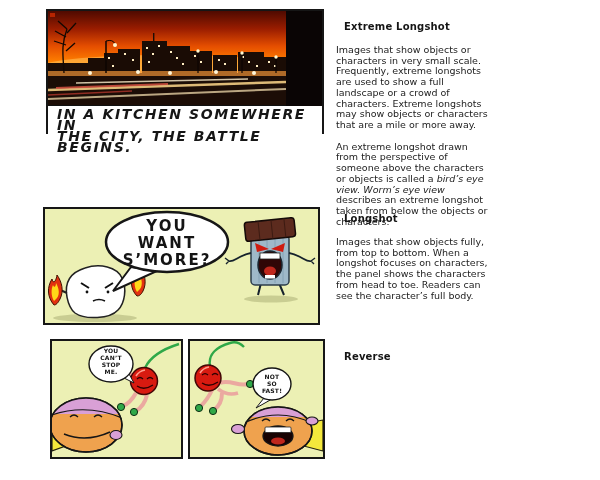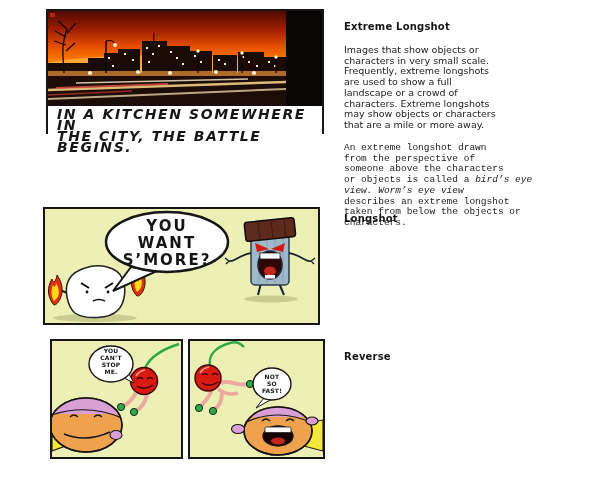--- a/index.html
+++ b/index.html
@@ -10,22 +10,22 @@
   .panel svg{display:block;}
   .photo-panel{left:46px;top:9px;width:278px;height:125px;background:#fff;}
   .caption{background:#fff;white-space:pre-line;color:var(--caption-text,#161616);
            font-style:italic;font-weight:bold;font-size:14px;line-height:11px;
            letter-spacing:1.6px;padding:3px 0 0 9px;}
   .smore-panel{left:43px;top:207px;width:277px;height:118px;background:var(--panel-yellow,#ecf0b4);}
   .reverse-panel-1{left:50px;top:339px;width:133px;height:120px;background:var(--panel-yellow,#ecf0b4);}
   .reverse-panel-2{left:188px;top:339px;width:137px;height:120px;background:var(--panel-yellow,#ecf0b4);}
   .txt{position:absolute;left:332px;width:245px;color:var(--body-text,#222);}
   .txt h3{margin:12px;font-size:10px;line-height:10.75px;letter-spacing:.2px;color:#151515;}
-  .txt p{margin:12px;font-size:9.5px;line-height:10.75px;white-space:pre-line;}
-  .txt p.gap{margin-top:10.75px;font-family:Liberation Mono, monospace;}
+  .txt p{margin:4px;font-size:9.5px;line-height:10.75px;white-space:pre-line;}
+  .txt p.gap{margin-top:10.75px;}
   .s1{top:10px;} .s2{top:202px;} .s3{top:340px;}
   svg text{font-family:"DejaVu Sans",sans-serif;font-weight:bold;fill:#141414;text-anchor:middle;}
   text.bub-lg{font-size:15px;letter-spacing:2px;}
   text.bub-sm{font-size:6px;letter-spacing:.2px;}
 </style>
 </head>
 <body>
 
 <div class="page">
 
@@ -274,19 +274,25 @@
 someone above the characters
 or objects is called a </span><i>bird’s eye
 view. Worm’s eye view</i><span>
 describes an extreme longshot
 taken from below the objects or
 characters.</span></p>
   </section>
 
   <section class="txt s2">
     <h3>Longshot</h3>
+    <p>Images that show objects fully,
+from top to bottom. When a
+longshot focuses on characters,
+the panel shows the characters
+from head to toe. Readers can
+see the character’s full body.</p>
   </section>
 
   <section class="txt s3">
     <h3>Reverse</h3>
   </section>
 
 </div>
 
 </body></html>

